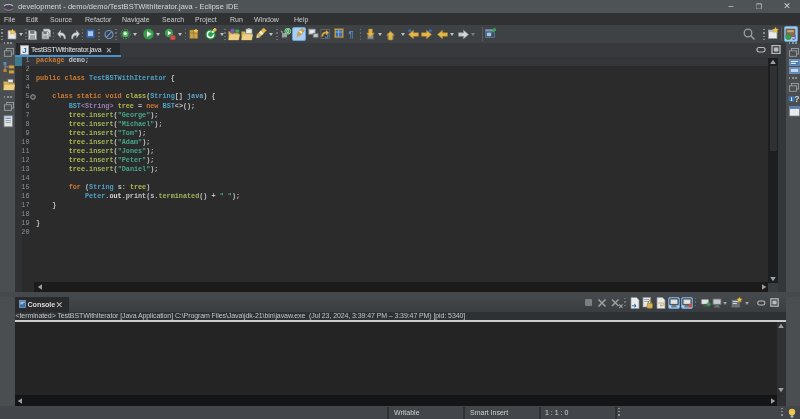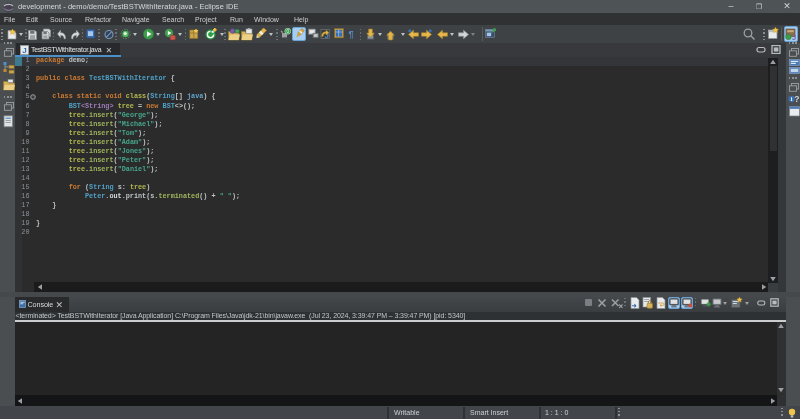--- a/index.html
+++ b/index.html
@@ -38,21 +38,21 @@
   .pr { color:#62a6d1; }
   .out { color:#d8dcde; }
   #edvscroll { left:768px; top:57.5px; width:10px; height:225.5px; background:#1d1e1f; }
   #edhscroll { left:34px; top:282px; width:734px; height:10px; background:#1b1b1c; }
   #edcorner { left:768px; top:283px; width:10px; height:9px; background:#3a3d3f; }
   #rcol { left:778px; top:43px; width:8px; height:249px; background:#34373a; }
   #sash { left:0; top:292px; width:800px; height:4.5px; background:#46494b; }
   #constrip { left:15px; top:296.5px; width:771px; height:15px;
       background:linear-gradient(to bottom,#45484b,#3a3d40); }
   #ctab { left:15px; top:297px; width:54px; height:14.5px; background:#282a2c; }
-  #ctabtext { left:27.5px; top:299.8px; font-size:7.2px; letter-spacing:-0.1px; color:#d8dadb; }
+  #ctabtext { left:27.5px; top:299.8px; font-size:7.2px; letter-spacing:-0.1px; color:#d8dadb;font-weight:bold; }
   #cheader { left:15px; top:311.5px; width:771px; height:8.5px; background:#2e3133; }
   #cheadertext { left:15.5px; top:311.8px; font-size:7px; letter-spacing:-0.09px; color:#c3c6c8; white-space:pre; }
   #cwhiteline { left:15px; top:320px; width:771px; height:1.6px; background:#cacccd; }
   #cbody { left:15px; top:321.6px; width:762px; height:73.4px; background:#242425; }
   #ctext { left:16.5px; top:321.8px; font-family:"Liberation Mono",monospace; font-size:6.8px;
       color:#dcdedf; white-space:pre; font-weight:bold; }
   #cvscroll { left:777px; top:321.6px; width:8.5px; height:72.4px; background:#2e3032; }
   #chscroll { left:15px; top:395px; width:762px; height:11px; background:#141516; }
   #ccorner { left:777px; top:395px; width:9px; height:11px; background:#2e3032; }
   #statusbar { left:0; top:406px; width:800px; height:13px; background:#42464a; }

